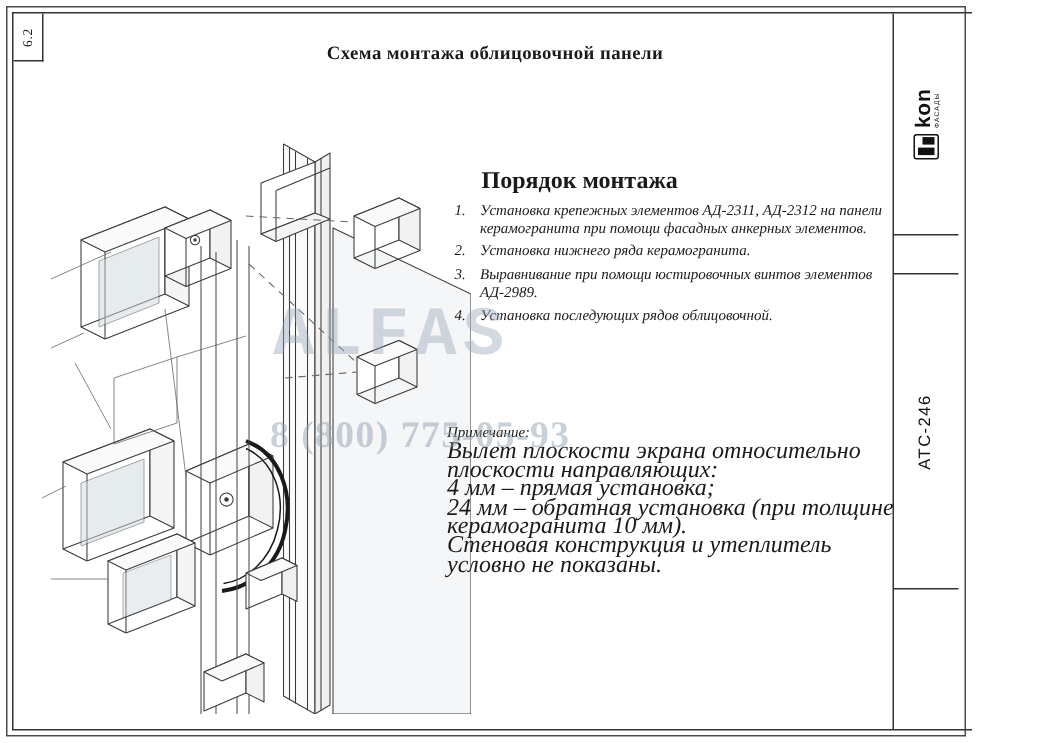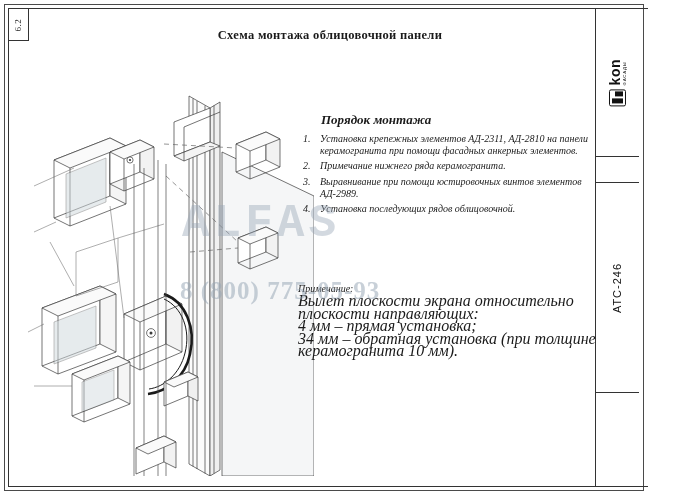--- a/index.html
+++ b/index.html
@@ -133,23 +133,22 @@
   }
   .drawing svg { display: block; }
 
   
   .order-block {
     position: absolute;
     left: 303px; top: 112px;
     width: 290px;
   }
   .order-title {
-    font-style: italic;
-    font-weight: bold;
-    font-size: 13px;
+    font-weight: bold;
+    font-size: 16px;
     color: #1a1a1a;
     margin: 0 0 5px 18px;
   }
   ol.order-list {
     margin: 0; padding: 0;
     list-style: none;
     counter-reset: oi;
   }
   ol.order-list li {
     position: relative;
@@ -339,32 +338,33 @@
         <polygon points="122,392 134,398 162,386 150,380" fill="#fafafa"></polygon>
       </g>
     </svg>
   </div>
 
   <div class="sheet-title">Схема монтажа облицовочной панели</div>
 
   <div class="order-block">
     <div class="order-title">Порядок монтажа</div>
     <ol class="order-list">
-      <li>Установка крепежных элементов АД-2311, АД-2810 на панели керамогранита при помощи фасадных анкерных элементов.</li>
-      <li>Примечание нижнего ряда керамогранита.</li>
+      <li>Установка крепежных элементов АД-2311, АД-2312 на панели керамогранита при помощи фасадных анкерных элементов.</li>
+      <li>Установка нижнего ряда керамогранита.</li>
       <li>Выравнивание при помощи юстировочных винтов элементов АД-2989.</li>
       <li>Установка последующих рядов облицовочной.</li>
     </ol>
   </div>
 
   <div class="note-block">
     <p class="note-title">Примечание:</p>
     <p class="note-line">Вылет плоскости экрана относительно плоскости направляющих:</p>
     <p class="note-line">4  мм – прямая установка;</p>
-    <p class="note-line">34  мм – обратная установка (при толщине керамогранита  10  мм).</p>
+    <p class="note-line">24  мм – обратная установка (при толщине керамогранита  10  мм).</p>
+    <p class="note-line">Стеновая конструкция и утеплитель условно не показаны.</p>
   </div>
 
   <div class="wm wm-alfas">ALFAS</div>
   <div class="wm wm-phone">8 (800) 775-05-93</div>
 
   <div class="right-col">
     <div class="right-cell rc-logo">
       <div class="logo-wrap">
         <div class="logo-mark"></div>
         <div class="logo-text">

